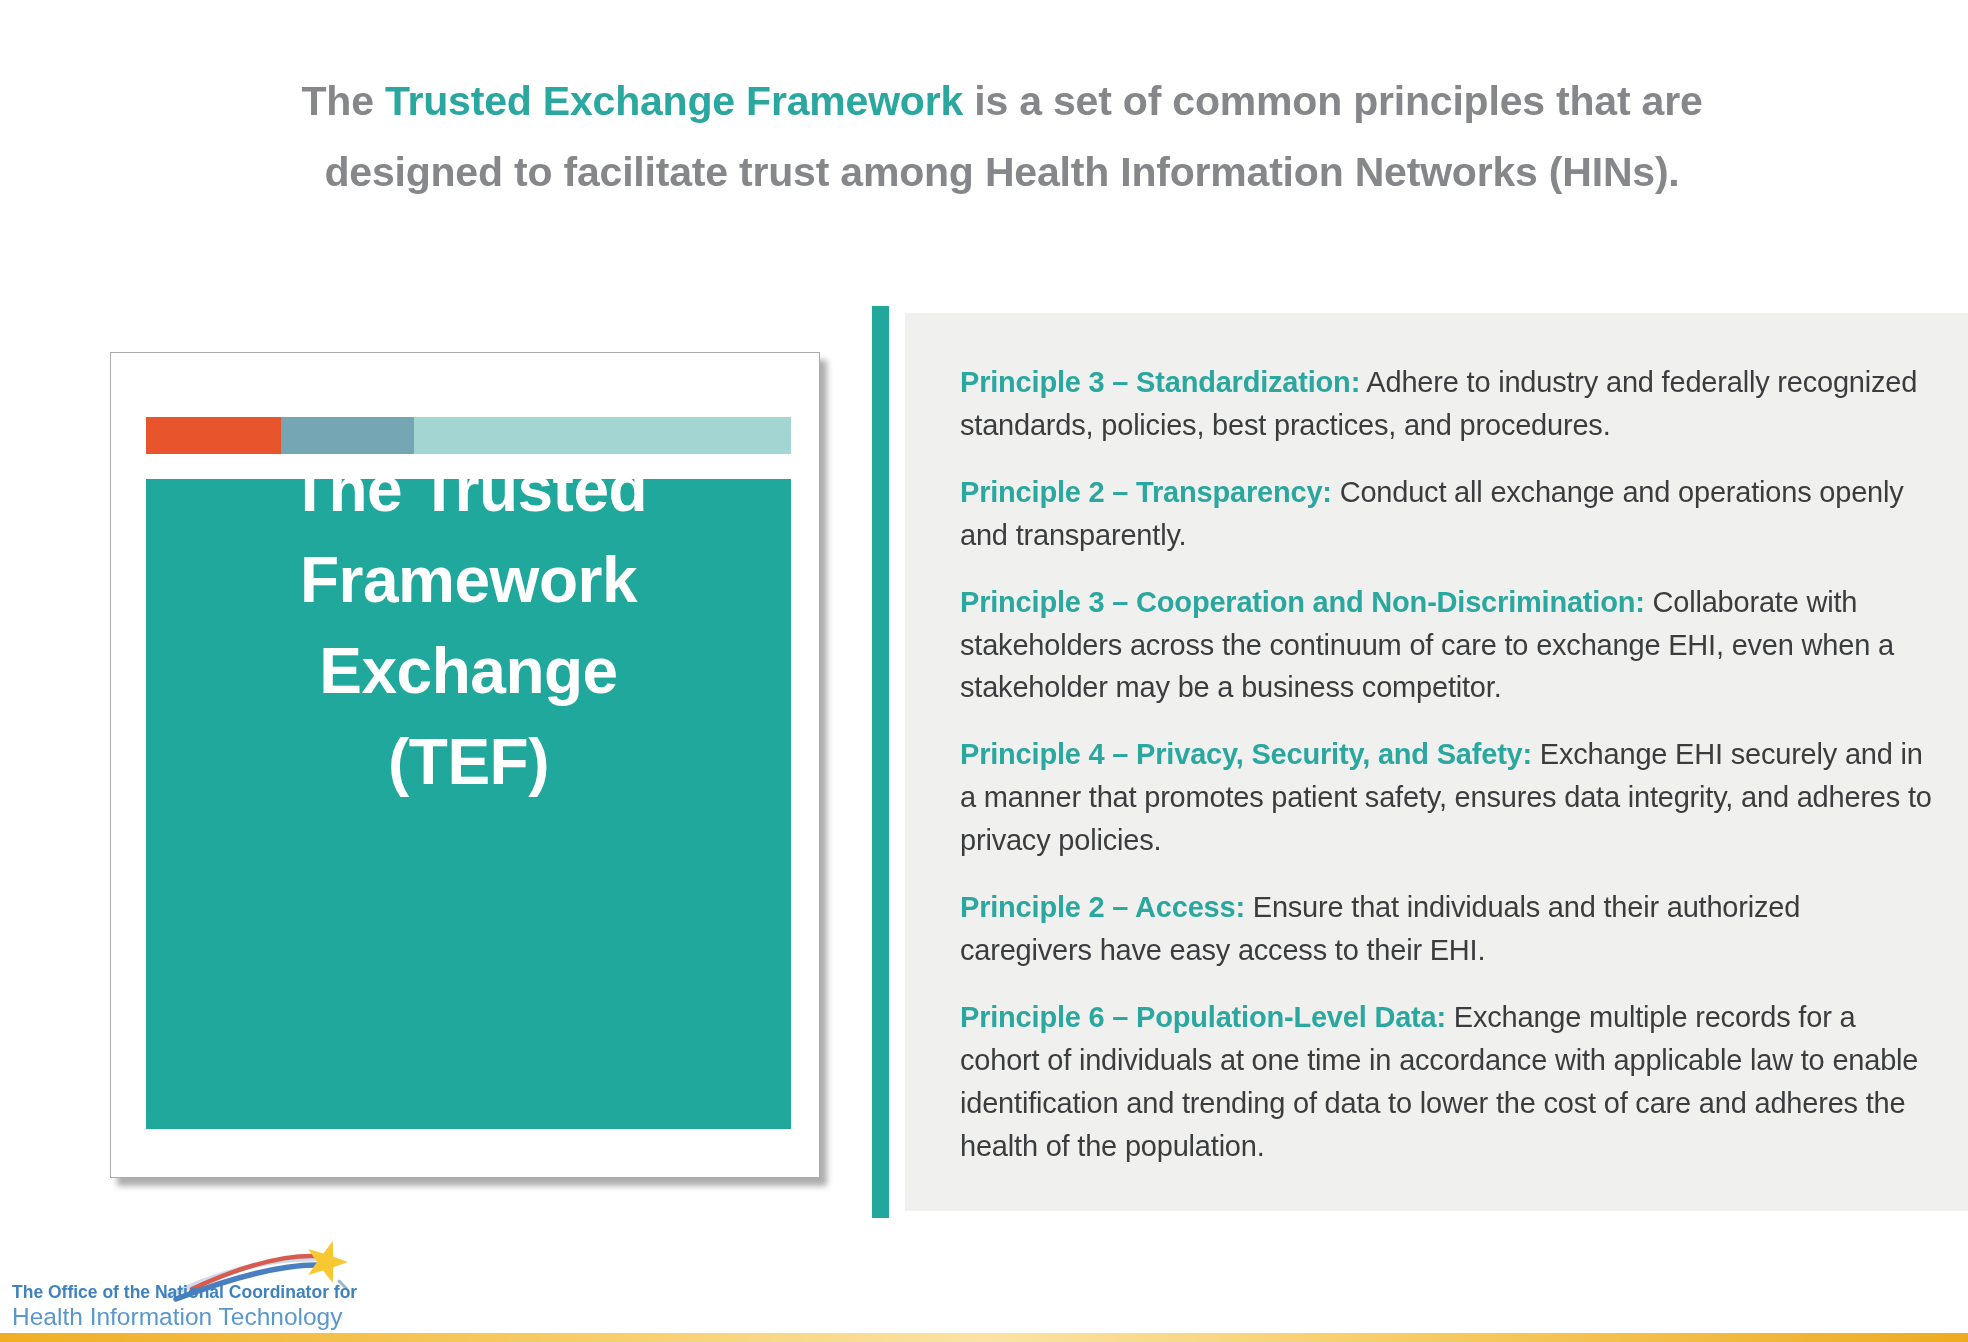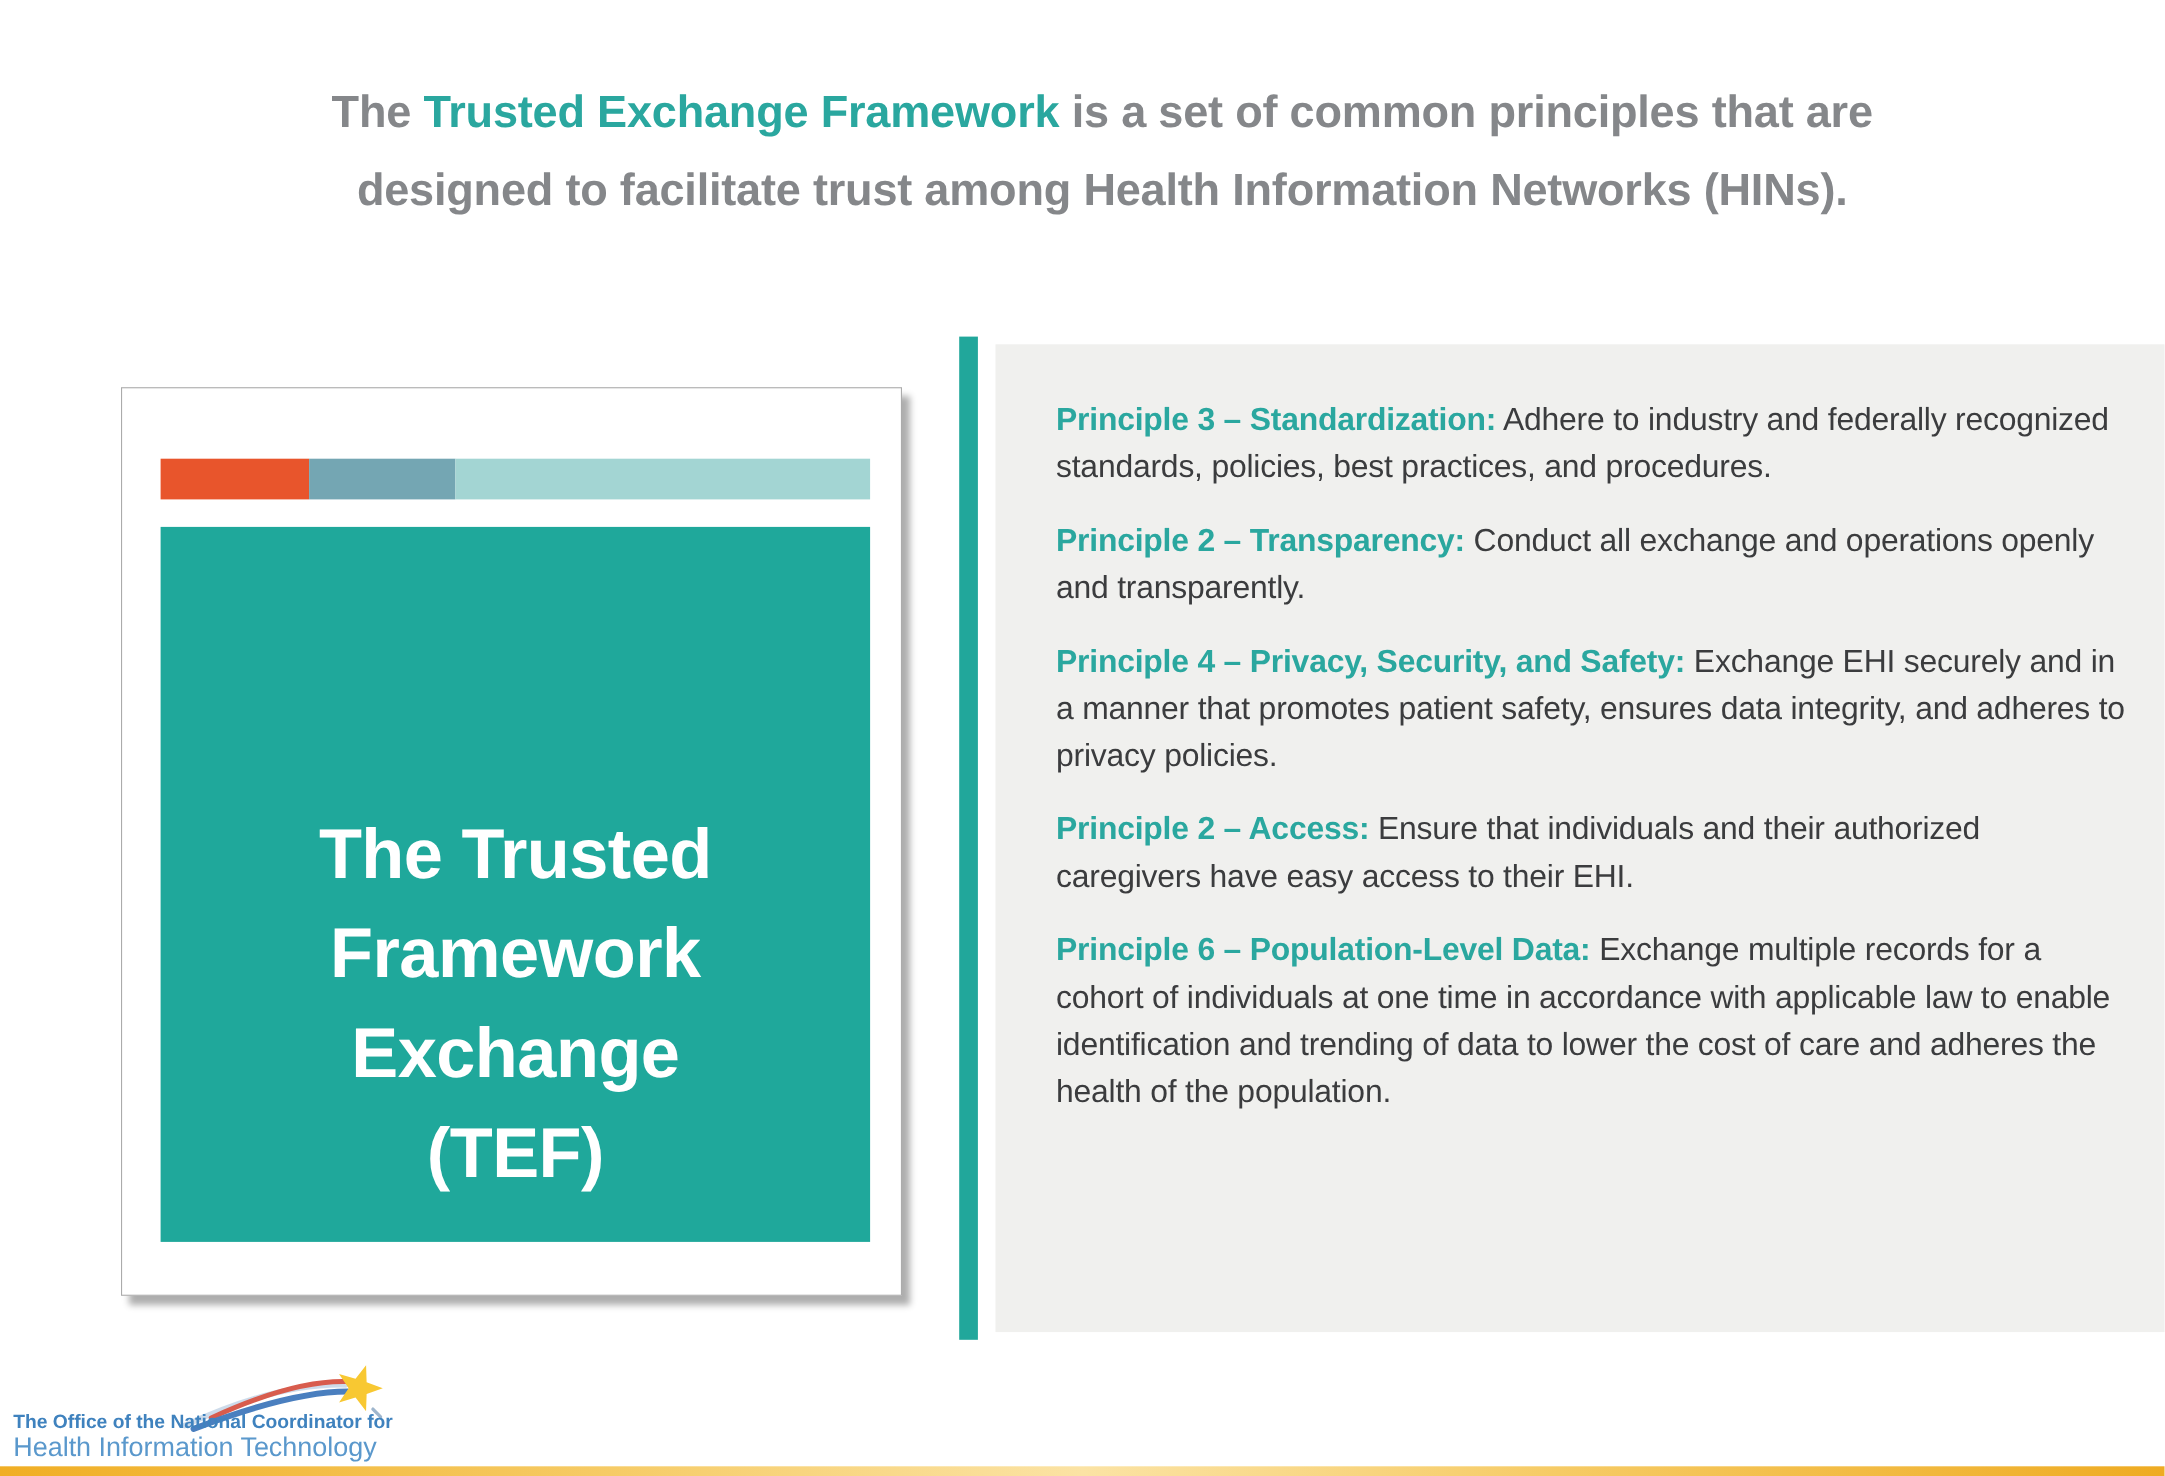--- a/index.html
+++ b/index.html
@@ -36,21 +36,21 @@
     width:645px;height:37px;
     display:flex;
   }
   .tef-stripe .seg1{width:21%;height:100%;}
   .tef-stripe .seg2{width:20.6%;height:100%;}
   .tef-stripe .seg3{width:58.4%;height:100%;}
   .tef-square{
     position:absolute;left:35px;top:126px;
     width:645px;height:650px;
     display:flex;flex-direction:column;
-    align-items:center;justify-content:flex-end;
+    align-items:center;justify-content:flex-start;
   }
   .tef-square .title{
     transform:translateY(-35px);
     color:#ffffff;
     font-size:64px;font-weight:bold;
     line-height:1.42;
     text-align:center;
     letter-spacing:-0.5px;
   }
 
@@ -136,20 +136,24 @@
   <div class="principles-panel">
     <p>
       <span class="p-head">Principle 3 – Standardization:</span>
       <span>Adhere to industry and federally recognized standards, policies, best practices, and procedures.</span>
     </p>
     <p>
       <span class="p-head">Principle 2 – Transparency:</span>
       <span>Conduct all exchange and operations openly and transparently.</span>
     </p>
     <p>
+      <span class="p-head">Principle 3 – Cooperation and Non-Discrimination:</span>
+      <span>Collaborate with stakeholders across the continuum of care to exchange EHI, even when a stakeholder may be a business competitor.</span>
+    </p>
+    <p>
       <span class="p-head">Principle 4 – Privacy, Security, and Safety:</span>
       <span>Exchange EHI securely and in a manner that promotes patient safety, ensures data integrity, and adheres to privacy policies.</span>
     </p>
     <p>
       <span class="p-head">Principle 2 – Access:</span>
       <span>Ensure that individuals and their authorized caregivers have easy access to their EHI.</span>
     </p>
     <p>
       <span class="p-head">Principle 6 – Population-Level Data:</span>
       <span>Exchange multiple records for a cohort of individuals at one time in accordance with applicable law to enable identification and trending of data to lower the cost of care and adheres the health of the population.</span>

